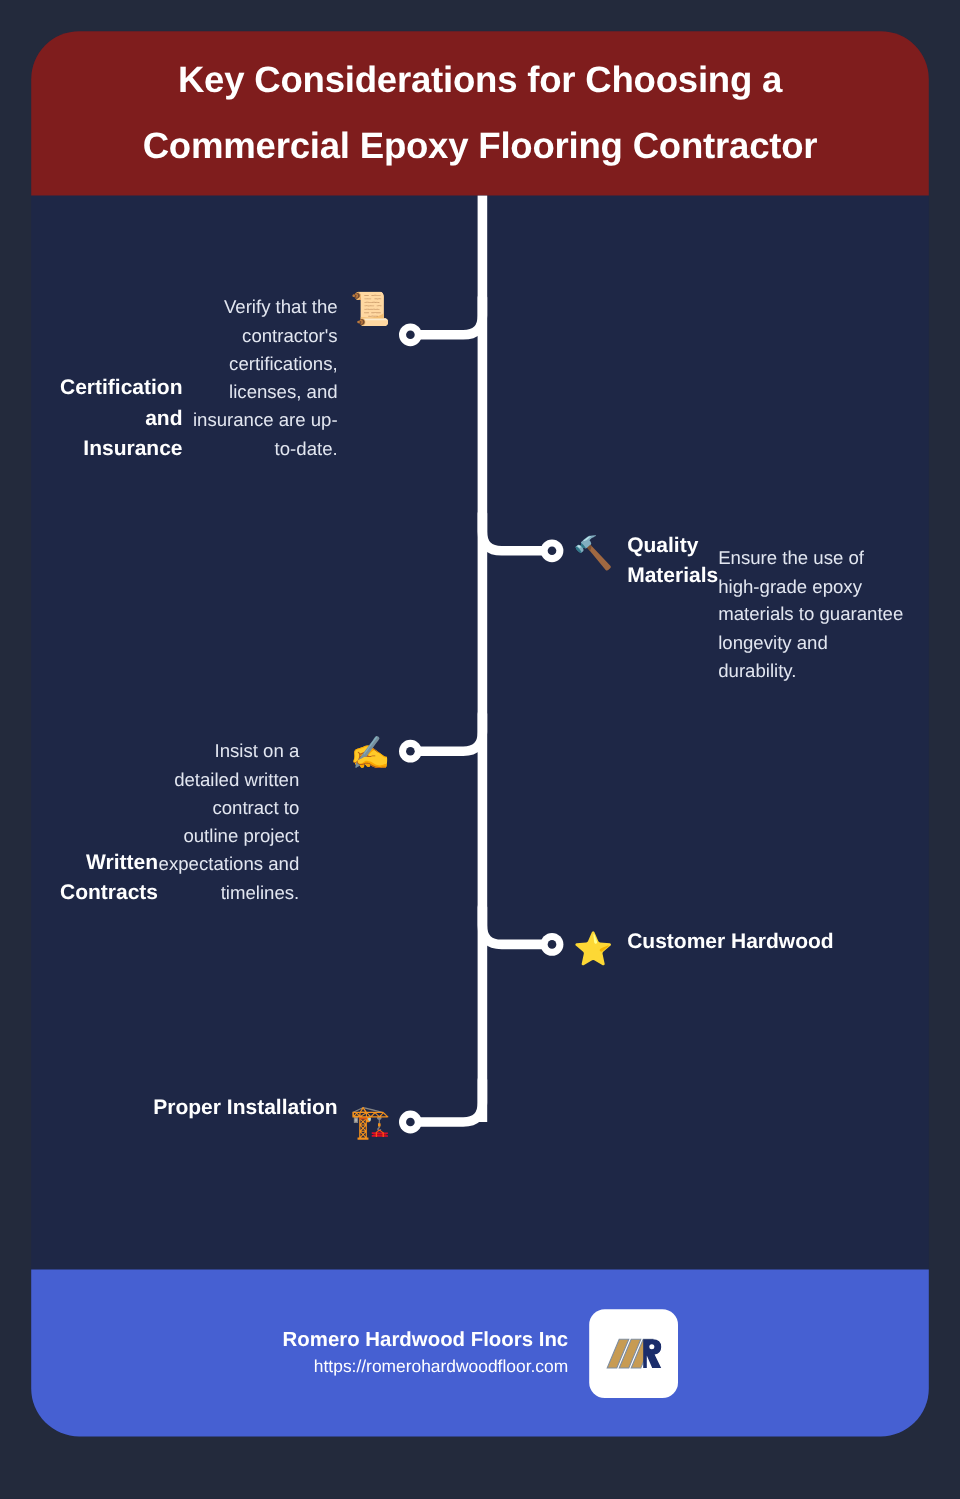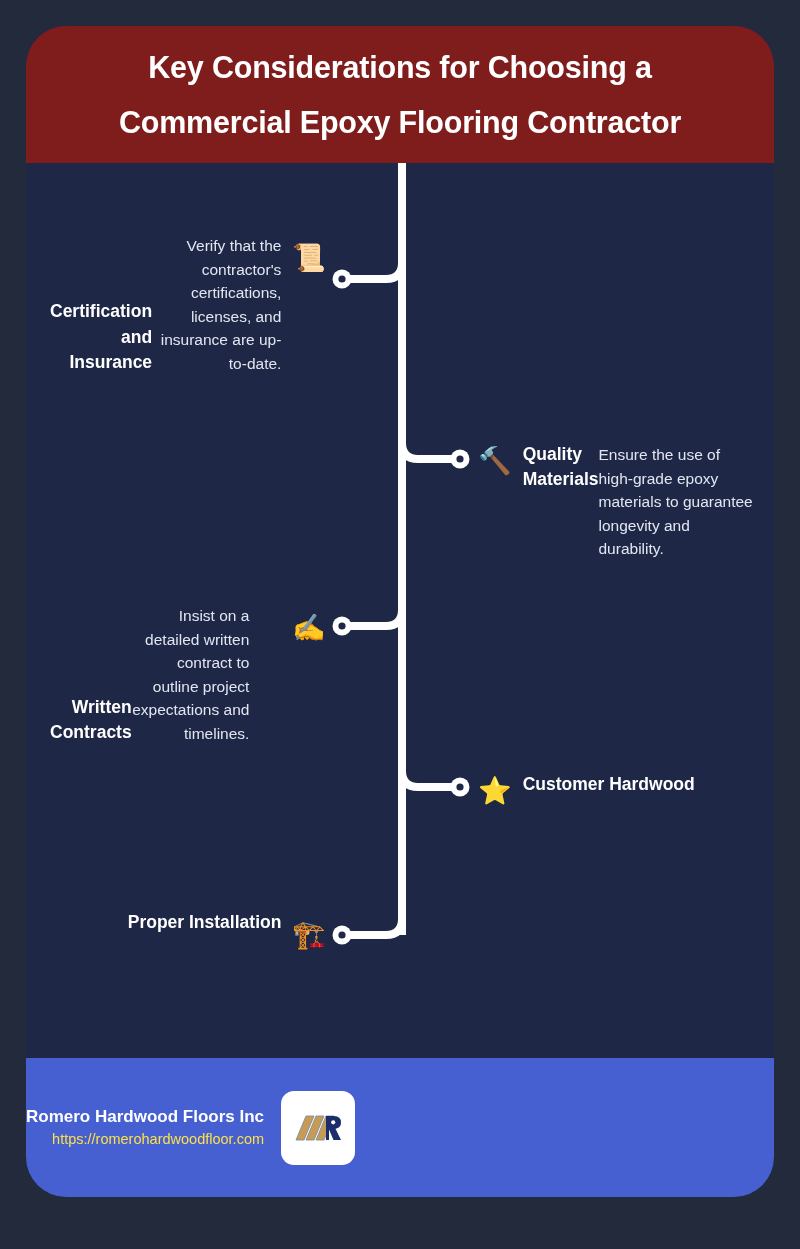--- a/index.html
+++ b/index.html
@@ -64,50 +64,50 @@
   .item-title {
     color:#ffffff;
     font-size:17.5px;
     font-weight:bold;
     line-height:1.45;
   }
   .item-desc {
     color:#e2e6f0;
     font-size:15.5px;
     line-height:1.52;
-    margin-top:1px;
+    margin-top:12px;
   }
   .emoji {
     font-size:27px;
     line-height:1;
     flex:0 0 auto;
   }
   .row.left  .emoji { margin-left:11px; margin-top:12px; }
   .row.right .emoji { margin-right:11px; margin-top:6px; }
   
   .footer {
     position:absolute;
     left:26px; top:1058px;
     width:748px; height:139px;
     background:#4660d2;
     border-radius:0 0 40px 40px;
     display:flex;
     align-items:center;
-    justify-content:flex-start;
+    justify-content:center;
     gap:17px;
   }
   .footer-text { text-align:right; }
   .footer-company {
     color:#ffffff;
     font-size:17px;
     font-weight:bold;
     line-height:1.5;
   }
   .footer-url {
-    color:#fde047;
+    color:#ffffff;
     font-size:14.5px;
     line-height:1.5;
   }
   .logo-box {
     width:74px; height:74px;
     background:#ffffff;
     border-radius:13px;
     display:flex; align-items:center; justify-content:center;
     flex:0 0 auto;
   }

